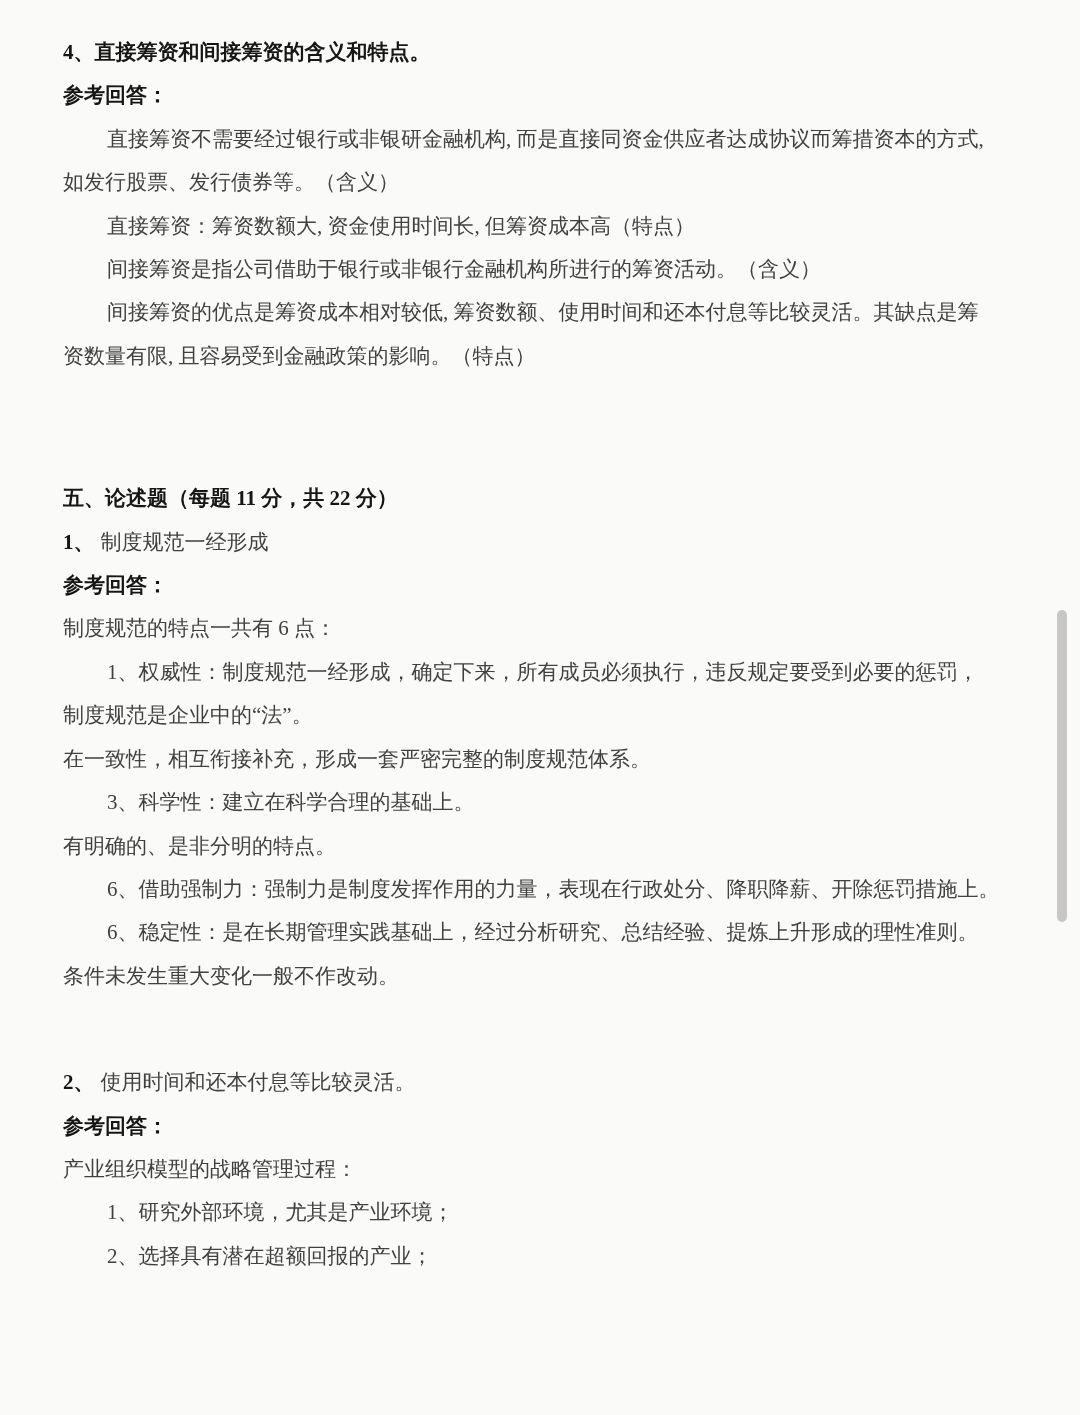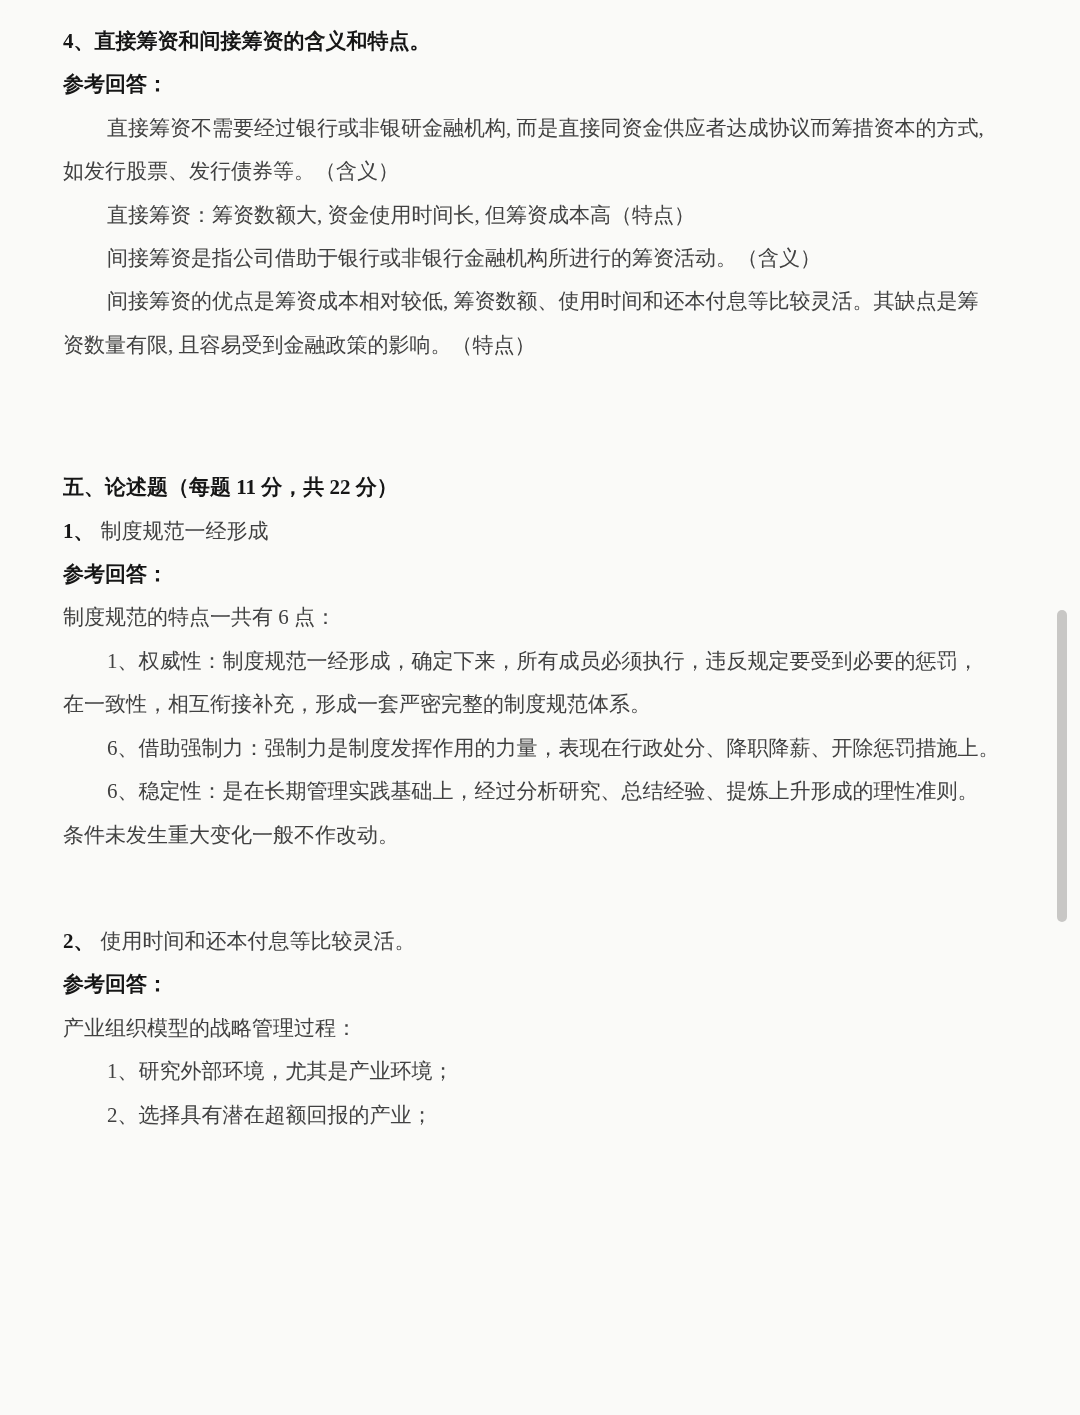--- a/index.html
+++ b/index.html
@@ -13,21 +13,21 @@
   .page {
     position: relative;
     width: 1080px;
     height: 1415px;
     background: #fafaf8;
     font-family: "Liberation Serif", "DejaVu Serif", serif;
     font-size: 21px;
     line-height: 43.4px;
     color: #414141;
     box-sizing: border-box;
-    padding: 20px 45px 0 63px;
+    padding: 31px 45px 0 63px;
     border-radius: 30px;
   }
   .line {
     white-space: nowrap;
   }
   .indent {
     padding-left: 44px;
   }
   .bold {
     font-weight: 700;
@@ -70,21 +70,24 @@
     <div class="line">资数量有限, 且容易受到金融政策的影响。（特点）</div>
   </section>
 
   <section>
     <div class="line bold gap-essay">五、论述题（每题 11 分，共 22 分）</div>
 
     <div class="line"><span class="q-num">1、</span><span>制度规范一经形成</span></div>
     <div class="line bold">参考回答：</div>
     <div class="line">制度规范的特点一共有 6 点：</div>
     <div class="line indent">1、权威性：制度规范一经形成，确定下来，所有成员必须执行，违反规定要受到必要的惩罚，</div>
+    <div class="line">制度规范是企业中的“法”。</div>
     <div class="line">在一致性，相互衔接补充，形成一套严密完整的制度规范体系。</div>
+    <div class="line indent">3、科学性：建立在科学合理的基础上。</div>
+    <div class="line">有明确的、是非分明的特点。</div>
     <div class="line indent">6、借助强制力：强制力是制度发挥作用的力量，表现在行政处分、降职降薪、开除惩罚措施上。</div>
     <div class="line indent">6、稳定性：是在长期管理实践基础上，经过分析研究、总结经验、提炼上升形成的理性准则。</div>
     <div class="line">条件未发生重大变化一般不作改动。</div>
 
     <div class="line gap-q2"><span class="q-num">2、</span><span>使用时间和还本付息等比较灵活。</span></div>
     <div class="line bold">参考回答：</div>
     <div class="line">产业组织模型的战略管理过程：</div>
     <div class="line indent">1、研究外部环境，尤其是产业环境；</div>
     <div class="line indent">2、选择具有潜在超额回报的产业；</div>
   </section>

